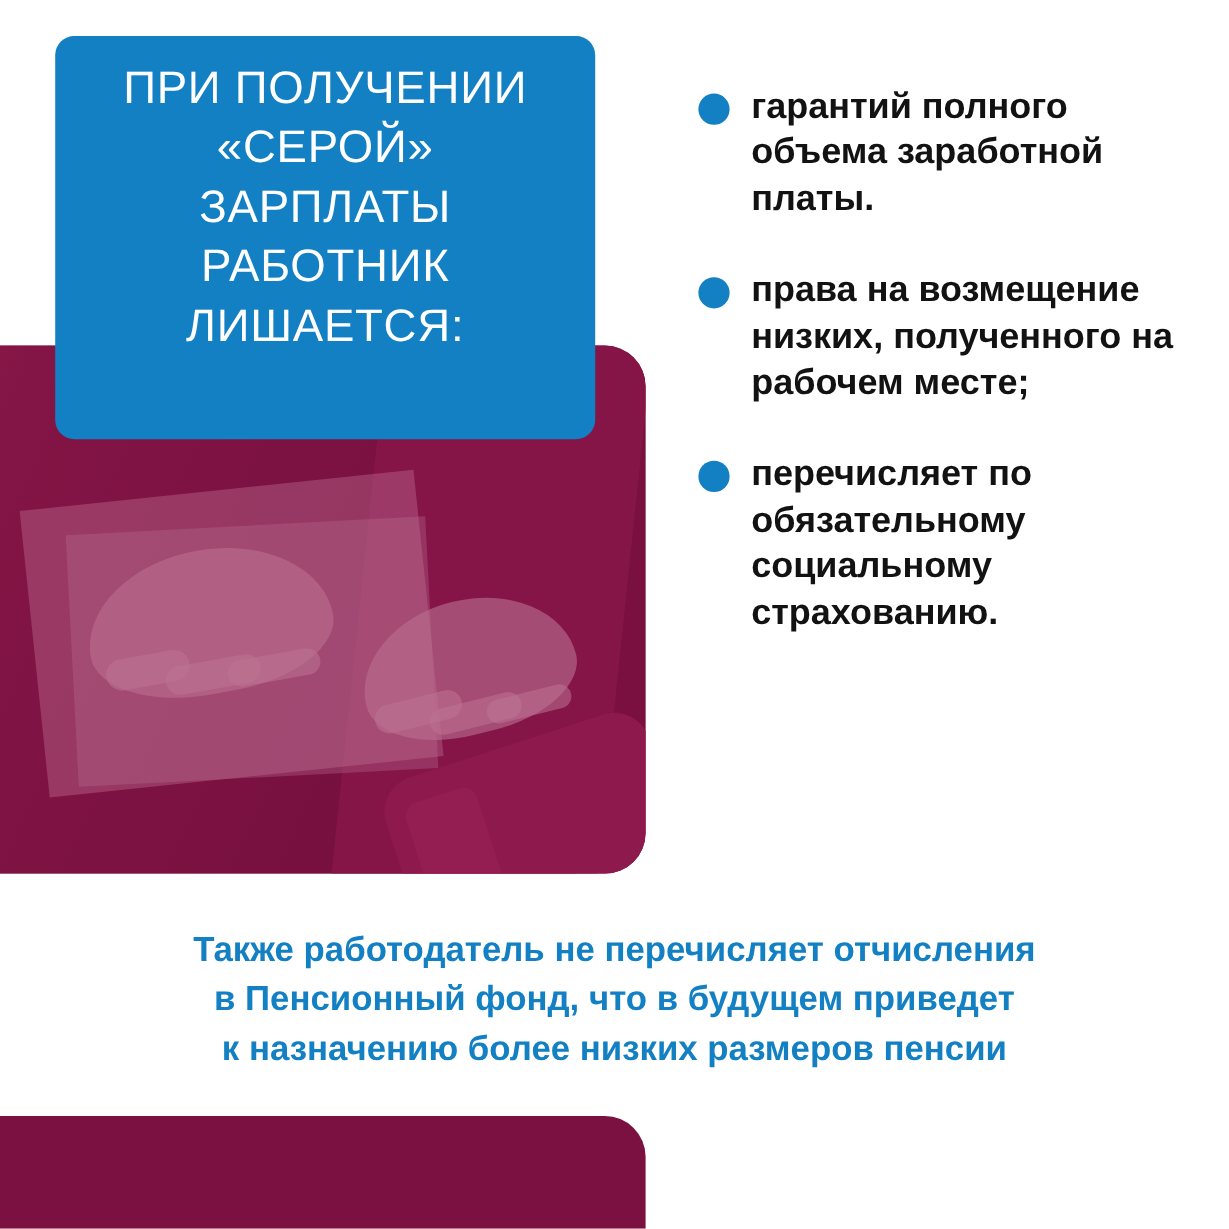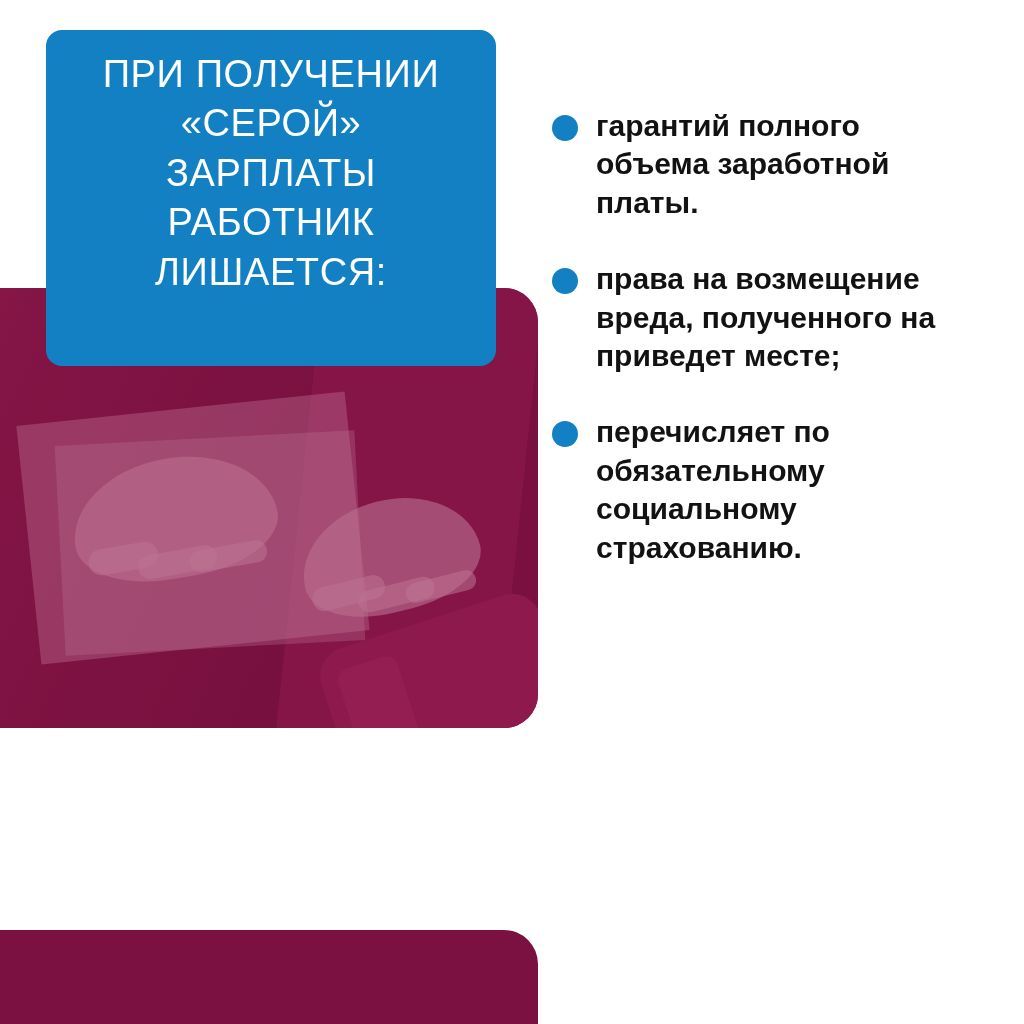--- a/index.html
+++ b/index.html
@@ -141,24 +141,23 @@
     font-weight: 400;
     letter-spacing: 0.6px;
     text-align: center;
     text-transform: uppercase;
     white-space: pre-line;
   }
 
   
   .bullets {
     position: absolute;
-    left: 552px;
+    left: 582px;
     top: 70px;
     width: 420px;
-    margin-top: 37px;
   }
   .bullet-item {
     display: flex;
     align-items: flex-start;
     margin-bottom: 38px;
   }
   .bullet-dot {
     flex: 0 0 auto;
     width: 26px;
     height: 26px;
@@ -226,24 +225,27 @@
 
   <div class="bullets">
 
     <div class="bullet-item">
       <span class="bullet-dot"></span>
       <span class="bullet-text">гарантий полного объема заработной платы.</span>
     </div>
 
     <div class="bullet-item">
       <span class="bullet-dot"></span>
-      <span class="bullet-text">права на возмещение вреда, полученного на приведет месте;</span>
+      <span class="bullet-text">права на возмещение низких, полученного на рабочем месте;</span>
     </div>
 
     <div class="bullet-item">
       <span class="bullet-dot"></span>
       <span class="bullet-text">перечисляет по обязательному социальному страхованию.</span>
     </div>
 
   </div>
 
+  <div class="footer-note">Также работодатель не перечисляет отчисления
+в Пенсионный фонд, что в будущем приведет
+к назначению более низких размеров пенсии</div>
 
 </div>
 
 </body></html>

